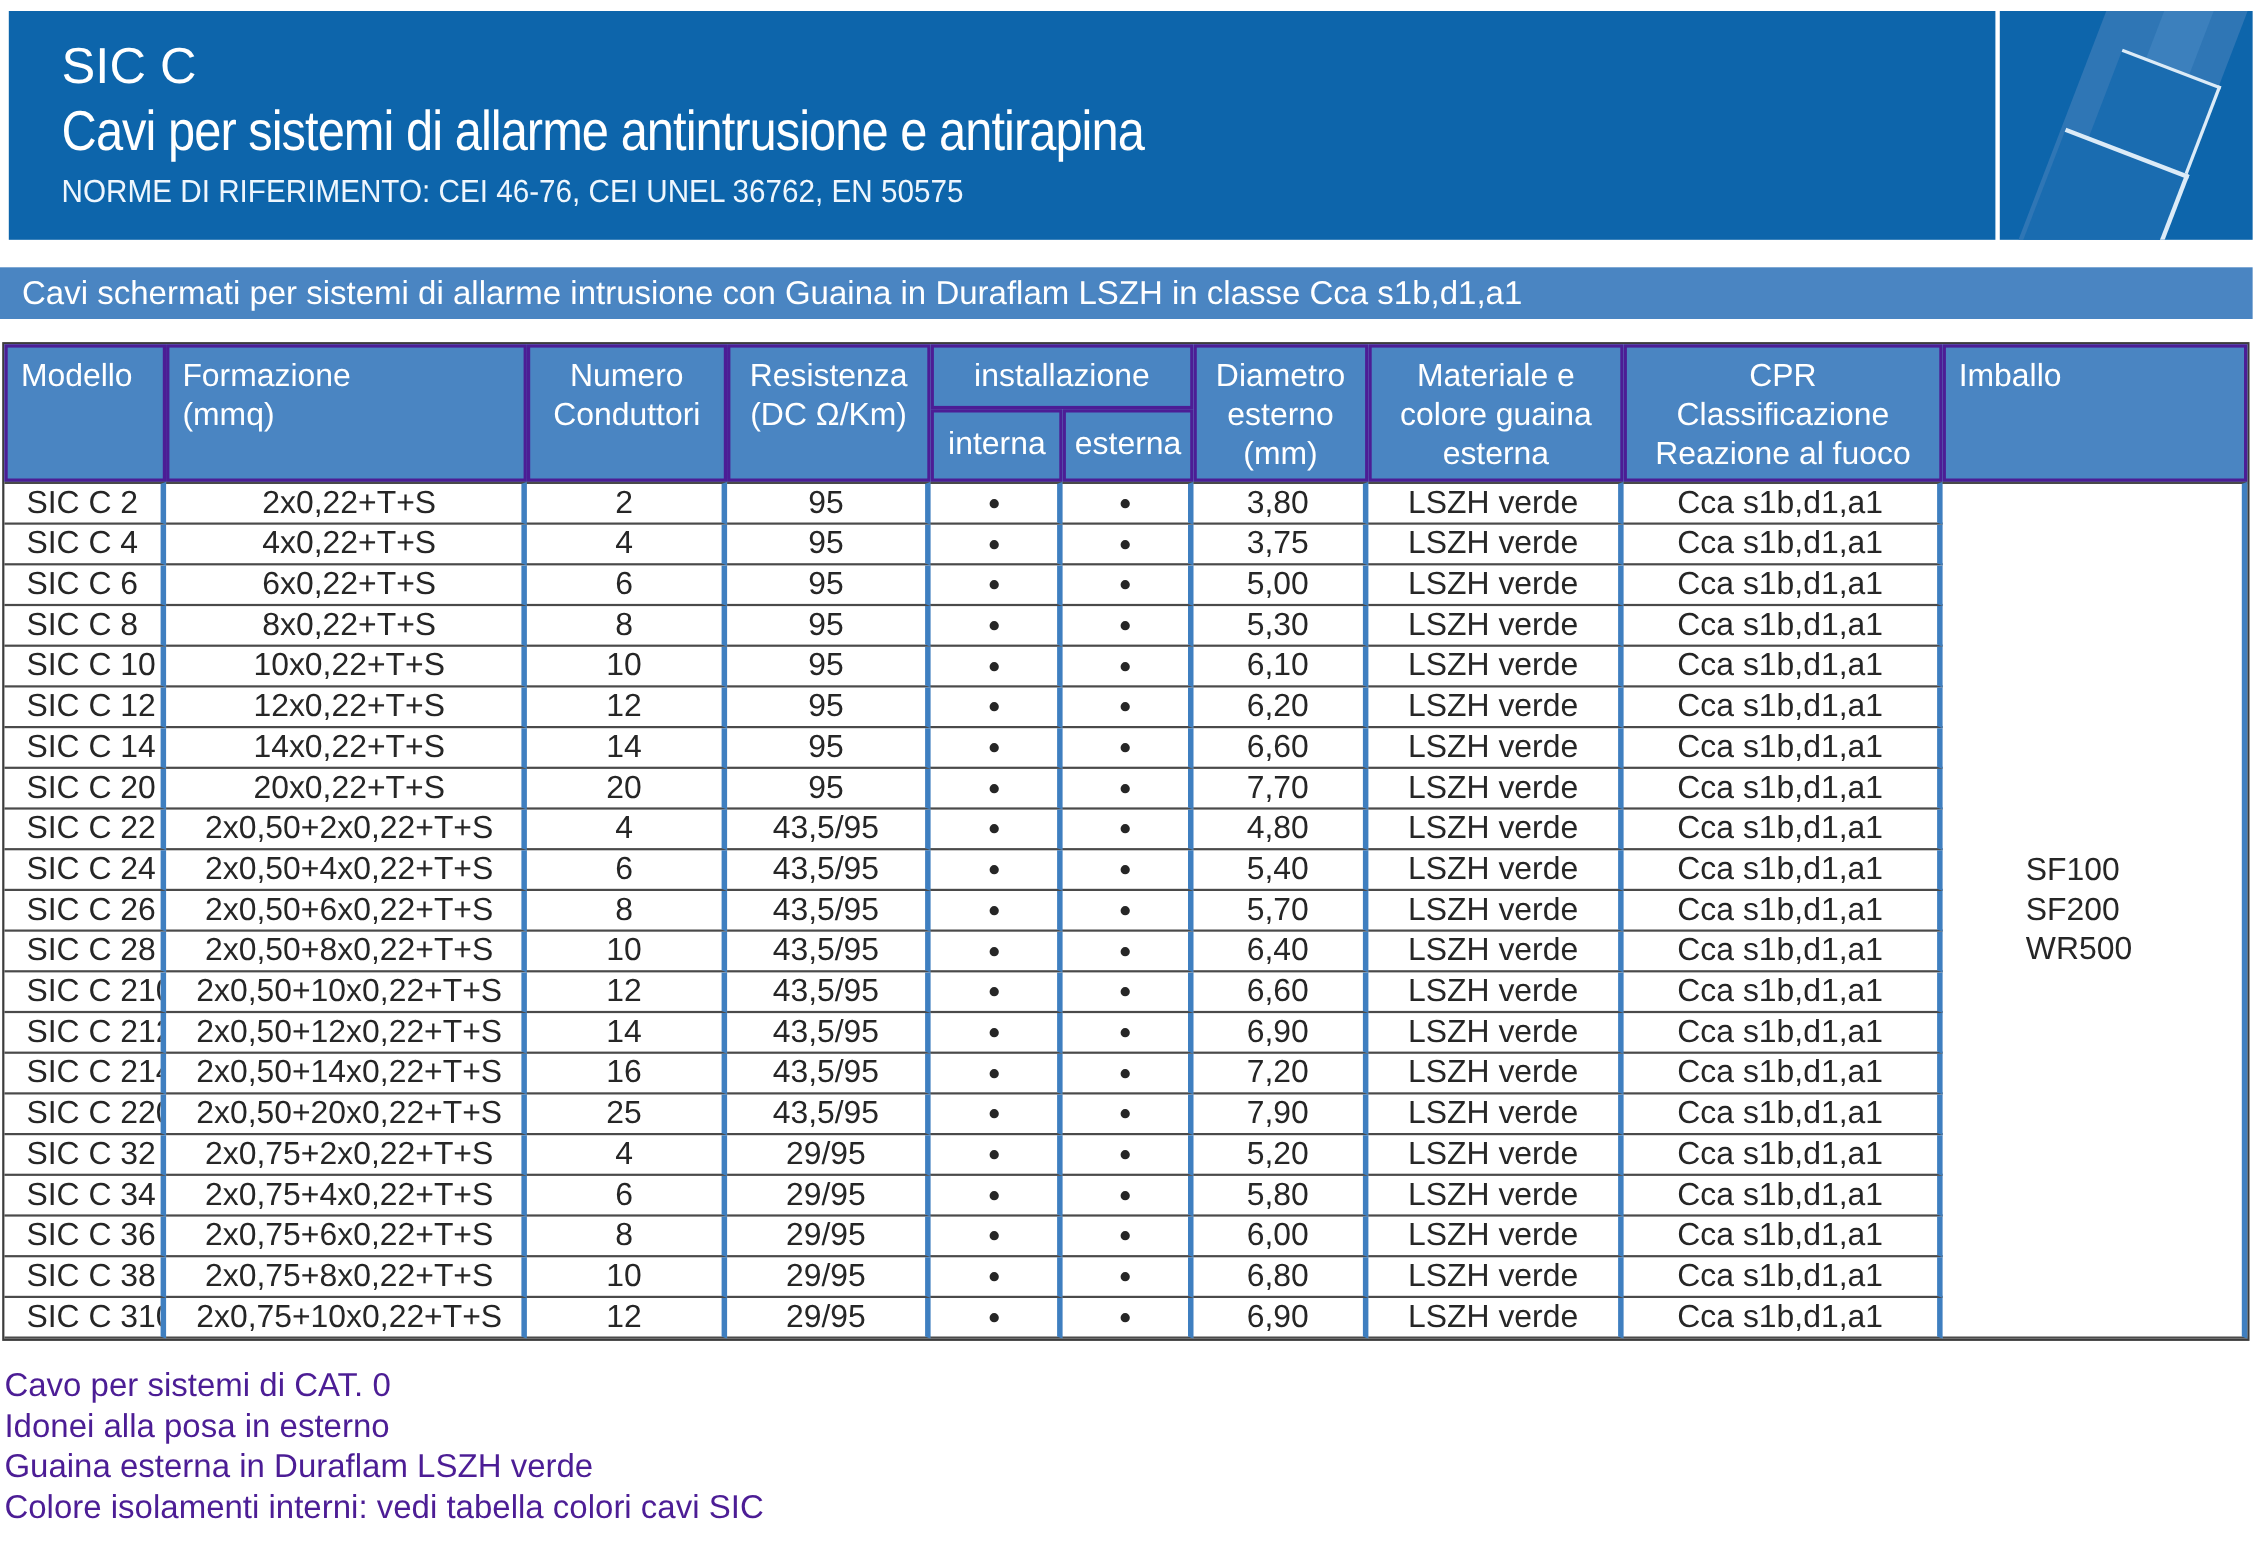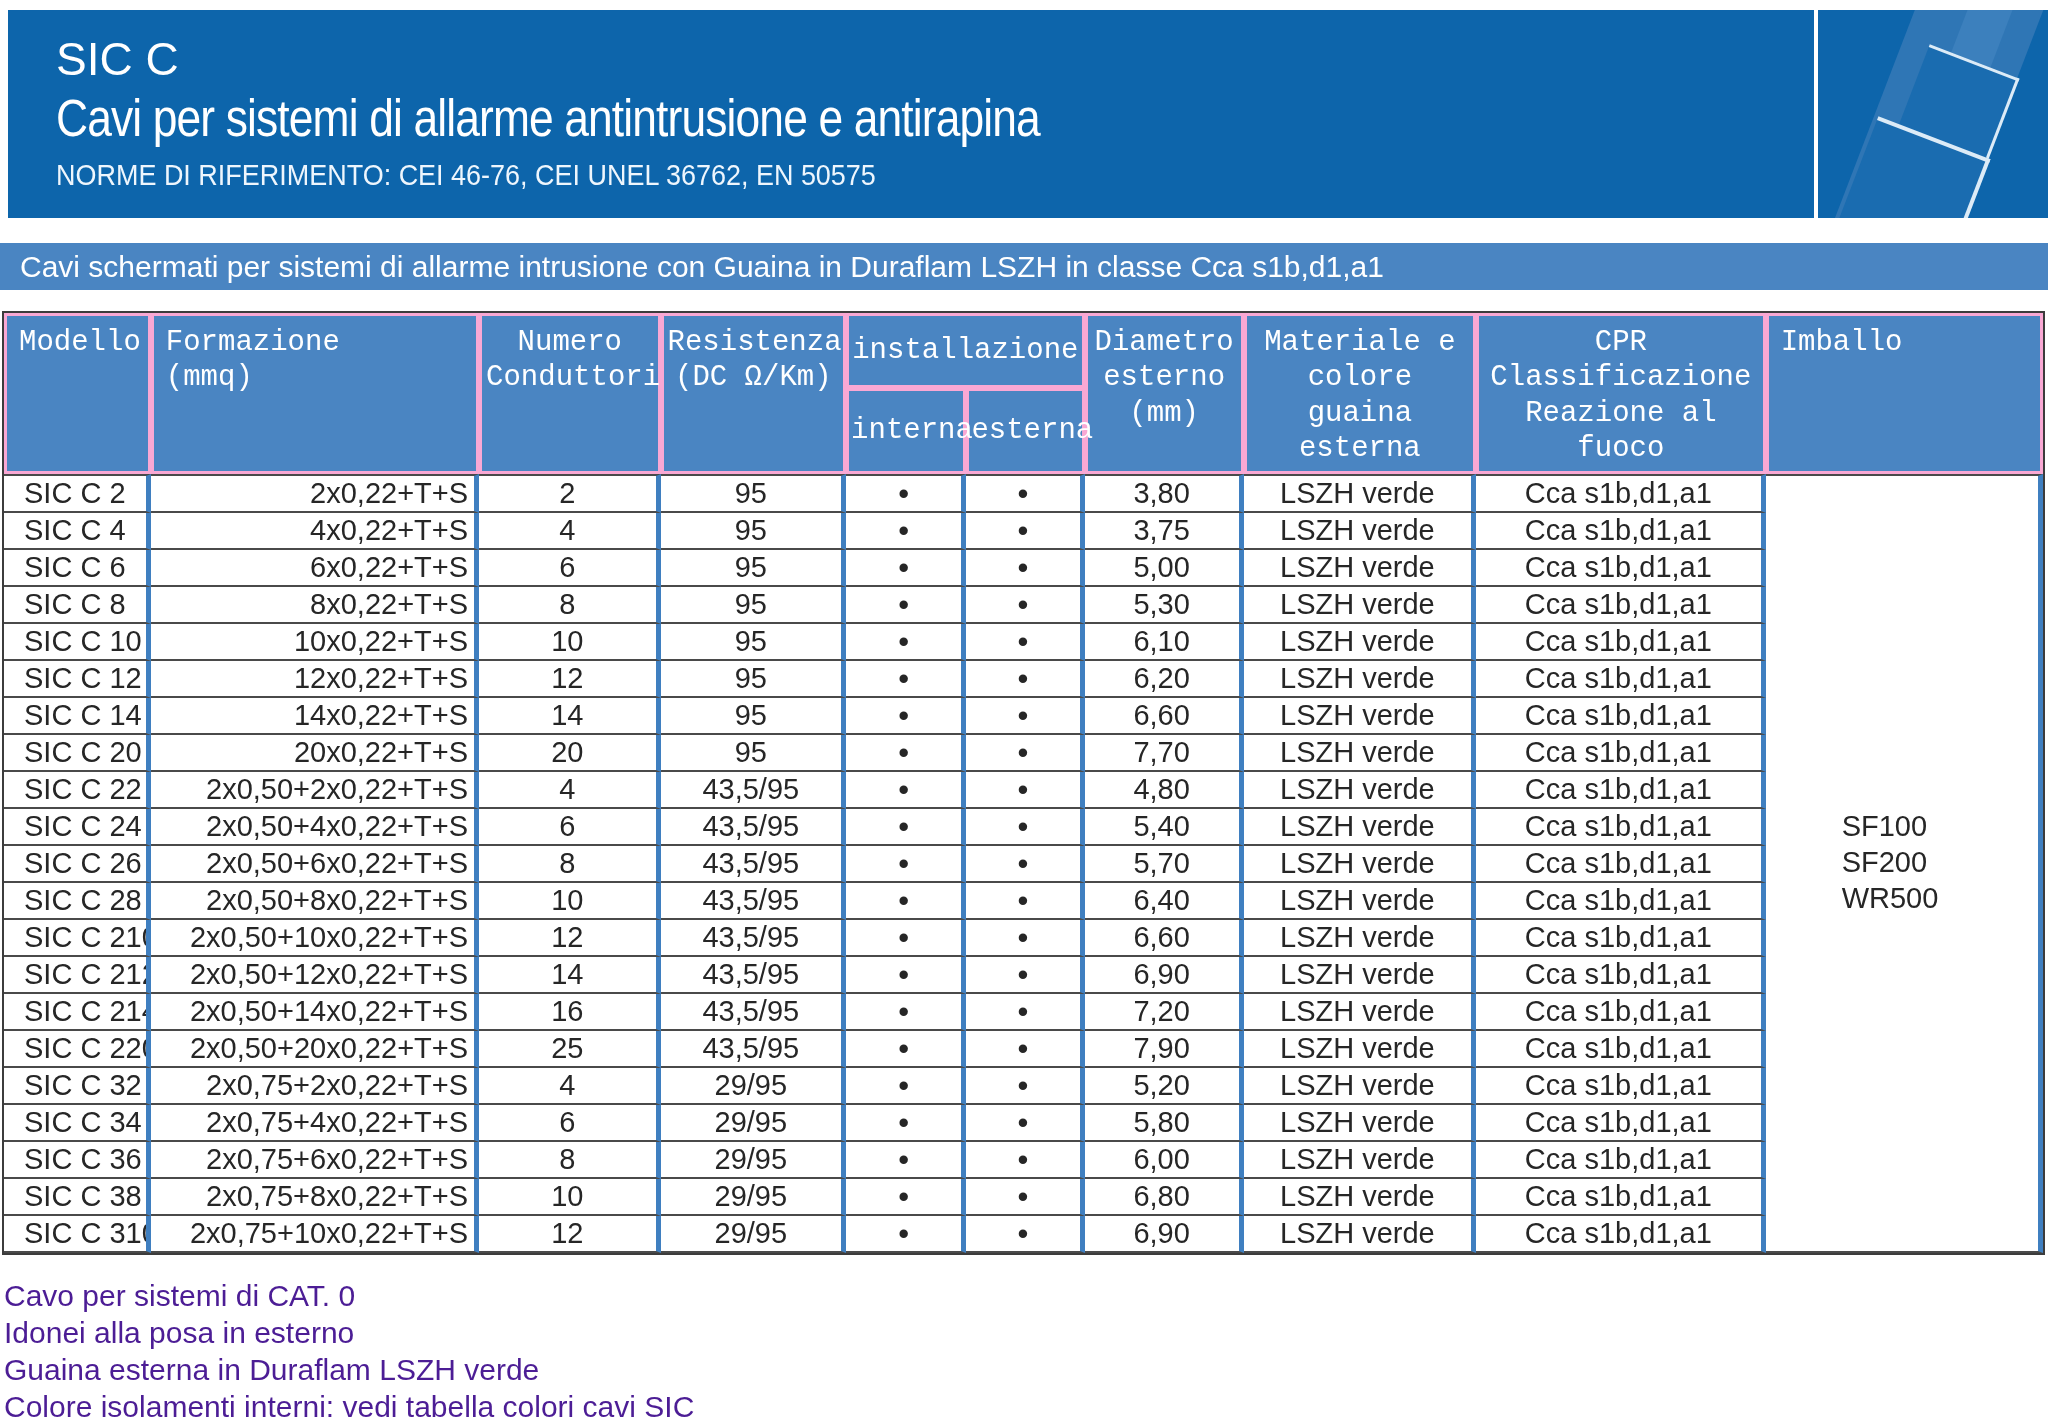--- a/index.html
+++ b/index.html
@@ -27,33 +27,33 @@
     border-top: 4px solid #dcebf7; border-right: 4px solid #dcebf7; }
 
   
   .banner { margin-top: 25px; height: 47px; background: #4a85c2; color: #ffffff;
     font-size: 30px; line-height: 47px; padding-left: 20px; }
 
   
   .table-wrap { margin: 21px 3px 0 2px; border: 2px solid #3c3c3c; }
   table { width: 100%; border-collapse: separate; border-spacing: 0; table-layout: fixed; }
   thead th { background: #4a85c2; color: #ffffff; font-weight: normal; font-size: 29px;
-    line-height: 1.22; border: 3px solid #f9a8d4; vertical-align: top; text-align: center;
-    padding: 9px 4px 4px; white-space: pre-line; font-family: Liberation Mono, monospace; }
+    line-height: 1.22; border: 3px solid #4c1d95; vertical-align: top; text-align: center;
+    padding: 9px 4px 4px; white-space: pre-line; }
   thead tr:first-child { height: 58px; }
   thead tr:nth-child(2) { height: 66px; }
   th.th-left { text-align: left; padding-left: 12px; }
   th.th-mid { vertical-align: middle; padding: 2px; }
   th.th-sub { vertical-align: middle; padding: 2px; }
   tbody td { font-size: 29px; color: #262626; height: 35px; line-height: 35px;
     border-bottom: 2px solid #4a4a4a; border-right: 5px solid #3f7fc0;
     padding: 0 6px; overflow: hidden; white-space: nowrap; }
   tbody tr:first-child td { border-top: 2px solid #4a4a4a; }
   td.c-left { text-align: left; padding-left: 20px; }
-  td.c-form { text-align: right; padding-left: 16px; }
+  td.c-form { text-align: center; padding-left: 16px; }
   td.c-center { text-align: center; }
   td.c-dot { text-align: center; font-size: 31px; }
   td.c-imballo { vertical-align: middle; padding-left: 76px; line-height: 1.24;
     font-size: 29px; white-space: nowrap; }
 
   
   .notes { margin: 22px 0 0 4px; }
   .note-line { font-size: 30px; color: #4c1d95; line-height: 37px; }
 </style>
 </head>

